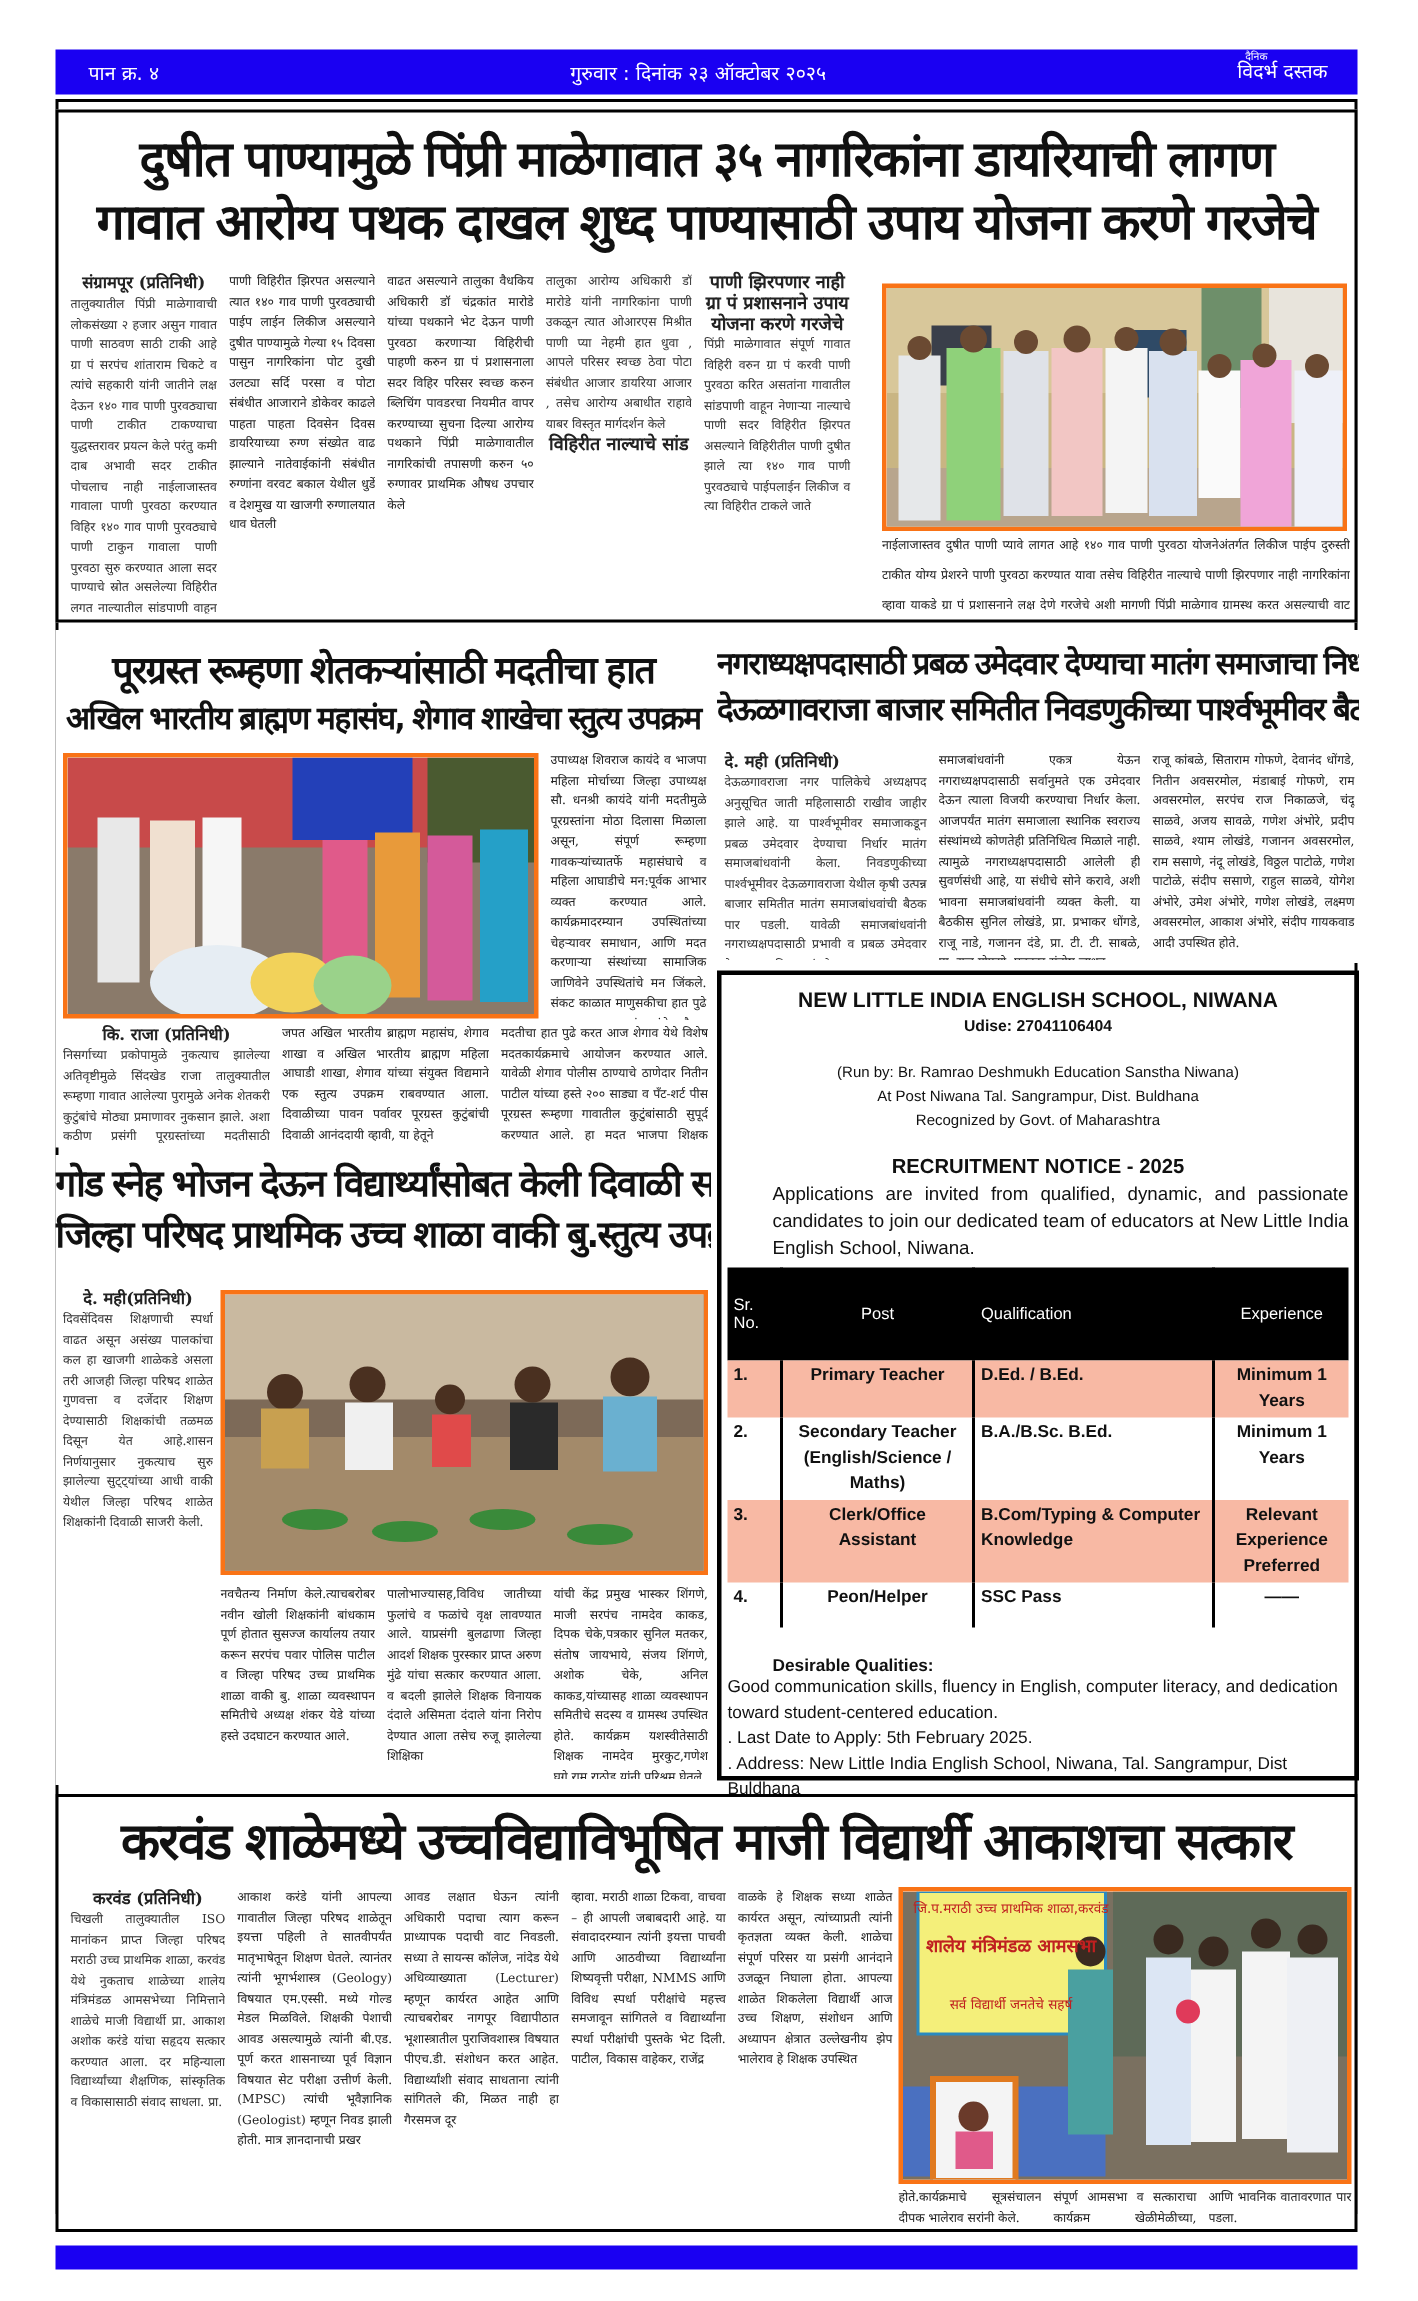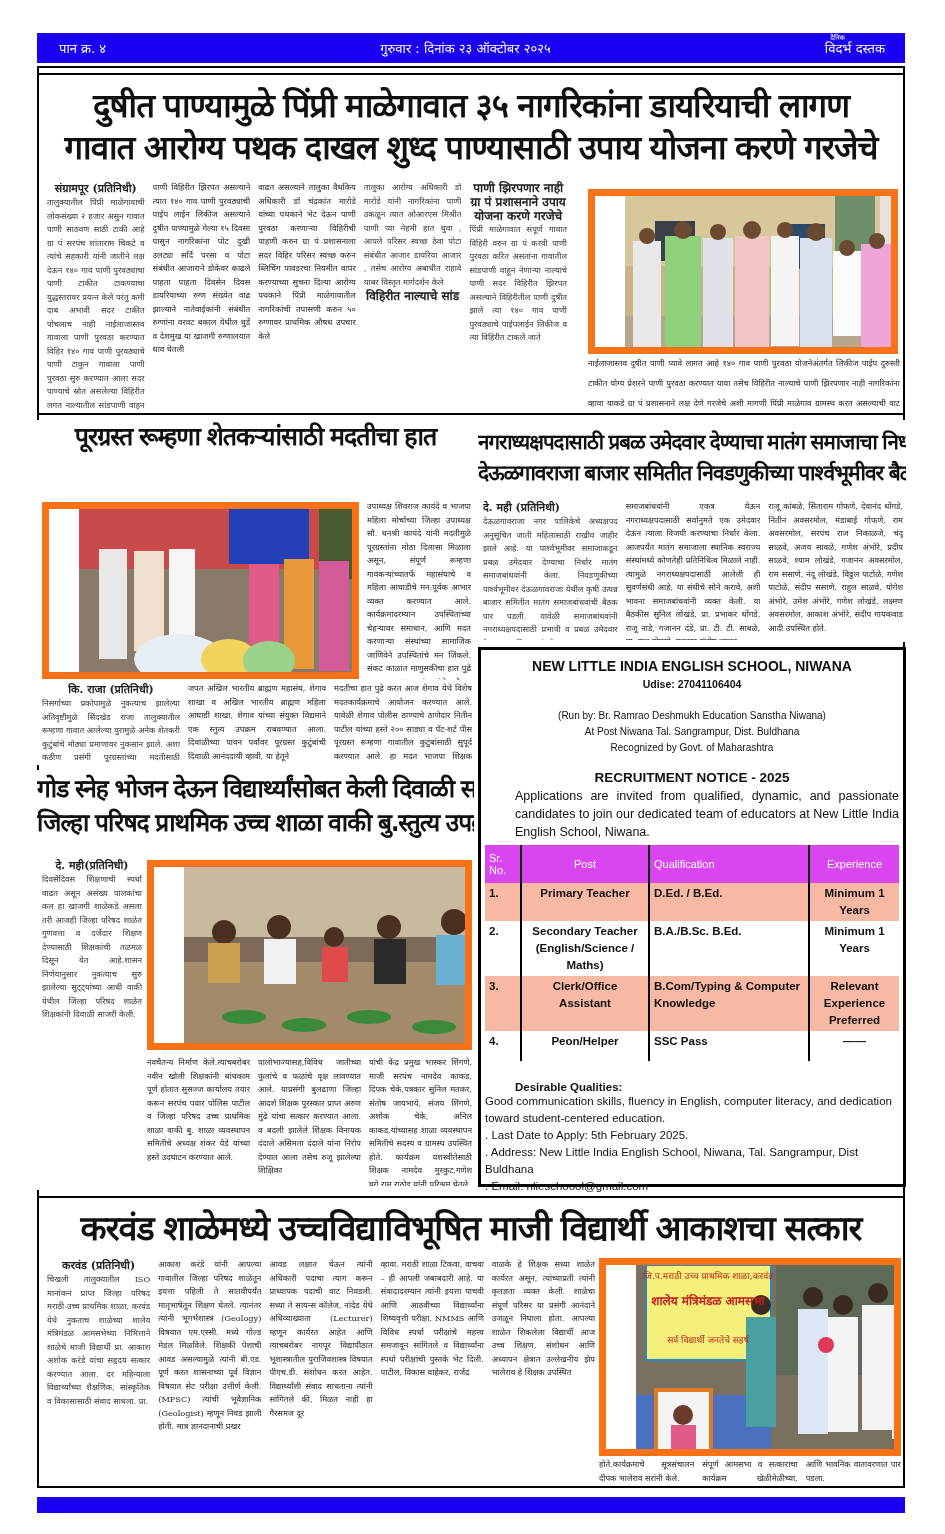--- a/index.html
+++ b/index.html
@@ -17,31 +17,31 @@
 
   .box { position: absolute; border: 2px solid #000; background: #fff; }
   .hl { font-family: "DejaVu Sans Condensed", "DejaVu Sans", sans-serif; font-weight: bold; text-align: center; color: #111; white-space: nowrap; overflow: hidden; letter-spacing: -1px; }
 
   .cols { position: absolute; display: flex; gap: 8px; }
   .col { flex: 1; font-size: 8.2px; line-height: 13.5px; text-align: justify; color: #222; overflow: hidden; }
   .col .byline { font-weight: bold; font-size: 11px; line-height: 15px; display: block; text-align: center; }
   .col .sub { font-weight: bold; font-size: 12px; text-align: center; display: block; line-height: 14px; }
   .filler { display: block; color: #333; }
 
-  .photo { position: absolute; overflow: hidden; border: 7px solid #f97316; padding-left: 30px; }
+  .photo { position: absolute; overflow: hidden; border: 3px solid #f97316; }
 
   
   .ad { position: absolute; left: 478px; top: 647px; width: 428px; height: 540px; border: 3px solid #000; font-family: "Liberation Sans", sans-serif; color: #111; padding: 6px 4px; }
   .ad .school { text-align: center; font-weight: bold; font-size: 14px; margin-top: 2px; }
   .ad .udise { text-align: center; font-weight: bold; font-size: 10.5px; margin-top: 4px; }
   .ad .small { text-align: center; font-size: 10px; line-height: 16px; }
   .ad .rn { text-align: center; font-weight: bold; font-size: 13.5px; margin-top: 14px; }
   .ad .intro { font-size: 12.5px; line-height: 18px; text-align: justify; margin-top: 2px; margin-left: 30px; }
   .ad table { width: 100%; border-collapse: collapse; font-size: 11.5px; margin-top: 4px; }
-  .ad th { background: #d946ef; color: #fff; font-weight: normal; text-align: left; padding: 7px 4px; font-size: 11px; }
+  .ad th { background: #000000; color: #fff; font-weight: normal; text-align: left; padding: 19px 4px; font-size: 11px; }
   .ad td { vertical-align: top; padding: 2px 4px; font-weight: bold; line-height: 17px; }
   .ad tr.pink td { background: #f8b9a4; }
   .ad td.c1, .ad th.c1 { width: 36px; border-right: 2px solid #000; }
   .ad td.c2, .ad th.c2 { width: 128px; border-right: 2px solid #000; text-align: center; }
   .ad td.c3, .ad th.c3 { width: 160px; border-right: 2px solid #000; }
   .ad td.c4 { text-align: center; }
   .ad .dq { font-weight: bold; font-size: 11.5px; margin-top: 20px; padding-left: 30px; }
   .ad .p { font-size: 11.5px; line-height: 17px; }
   .ad .join { text-align: center; font-weight: bold; font-size: 11.5px; margin-top: 6px; }
 
@@ -112,21 +112,22 @@
     </svg>
   </div>
   <div class="cols" style="left:549px;top:282px;width:312px;height:52px;flex-direction:column;">
     <div class="col">नाईलाजास्तव दुषीत पाणी प्यावे लागत आहे १४० गाव पाणी पुरवठा योजनेअंतर्गत लिकीज पाईप दुरुस्ती करुन पाण्याच्या</div>
     <div class="col">टाकीत योग्य प्रेशरने पाणी पुरवठा करण्यात यावा तसेच विहिरीत नाल्याचे पाणी झिरपणार नाही नागरिकांना शुद्ध पाणी पुरवठा</div>
     <div class="col">व्हावा याकडे ग्रा पं प्रशासनाने लक्ष देणे गरजेचे अशी मागणी पिंप्री माळेगाव ग्रामस्थ करत असल्याची वाट आहे</div>
   </div>
 </div>
 
 <div class="box" style="left:37px;top:420px;width:437px;height:345px;border:none;">
-  <div class="hl" style="font-size:25px;line-height:34px;margin-top:0;">पूरग्रस्त रूम्हणा शेतकऱ्यांसाठी मदतीचा हात</div>
+  <div class="hl" style="font-size:25px;line-height:34px;margin-top:10px;">पूरग्रस्त रूम्हणा शेतकऱ्यांसाठी मदतीचा हात</div>
+  <div class="hl" style="font-size:21px;line-height:30px;">अखिल भारतीय ब्राह्मण महासंघ, शेगाव शाखेचा स्तुत्य उपक्रम</div>
   <div class="photo" style="left:5px;top:82px;width:317px;height:177px;">
     <svg width="317" height="177" viewBox="0 0 317 177">
       <rect width="317" height="177" fill="#8a7a6a"></rect>
       <rect x="0" y="0" width="317" height="60" fill="#c84a4a"></rect>
       <rect x="150" y="0" width="80" height="55" fill="#2340b8"></rect>
       <rect x="240" y="0" width="77" height="70" fill="#4a5a30"></rect>
       <rect x="20" y="40" width="28" height="110" fill="#e8e8e8"></rect>
       <rect x="55" y="42" width="30" height="100" fill="#f0e0d0"></rect>
       <rect x="90" y="40" width="26" height="110" fill="#f6f6f6"></rect>
       <rect x="170" y="55" width="30" height="100" fill="#e05a8a"></rect>

